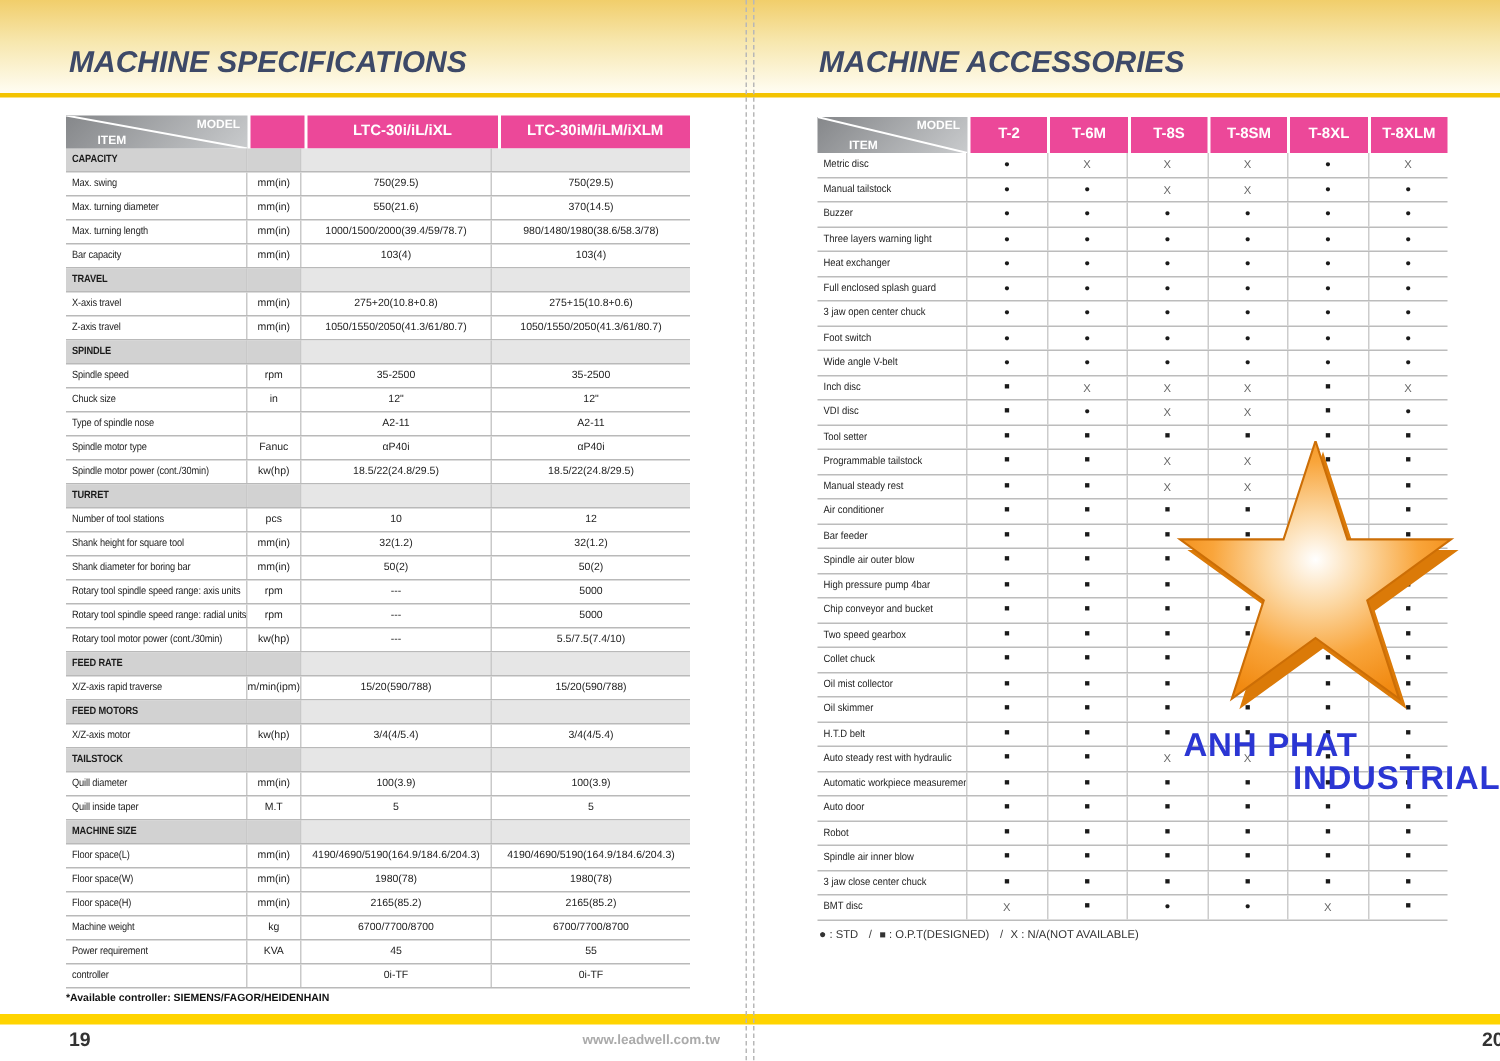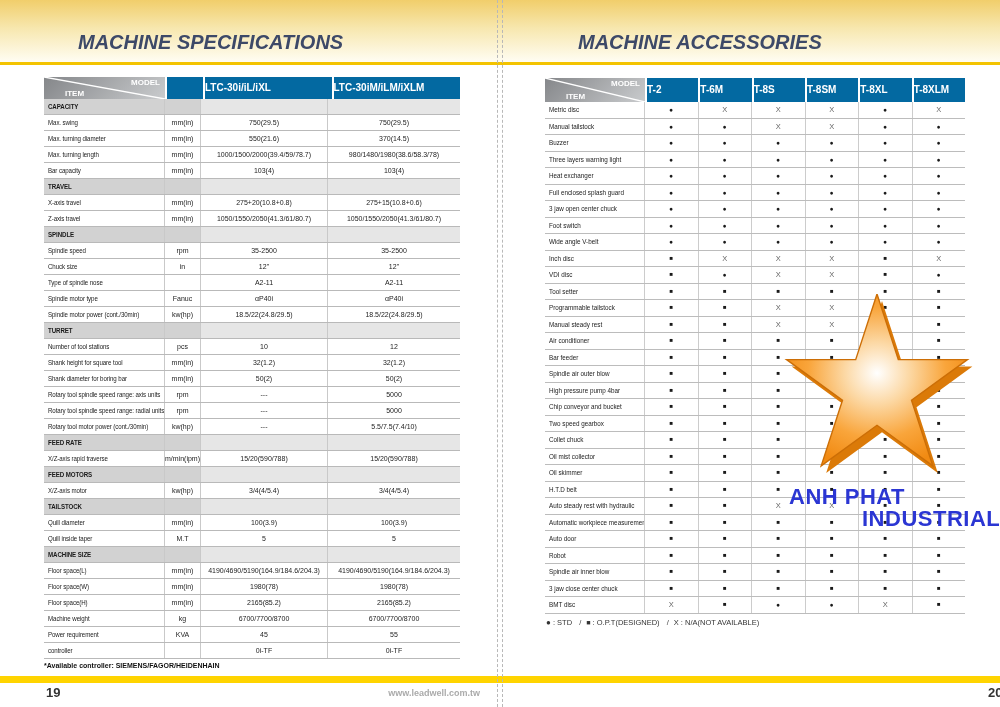--- a/index.html
+++ b/index.html
@@ -5,33 +5,33 @@
   * { margin:0; padding:0; box-sizing:border-box; }
   html,body { width:1000px; height:707px; }
   body {
     position:relative; background:#ffffff; overflow:hidden;
     font-family:"Liberation Sans","DejaVu Sans",sans-serif; color:#222;
   }
   .top-band { position:absolute; left:0; top:0; width:1000px; height:62px;
     background:linear-gradient(to bottom,#F1CE6B 0%,#F7E7AE 45%,#FFFDF3 100%); }
   .gold-rule { position:absolute; left:0; top:62px; width:1000px; height:3px; background:#F3C300; }
   .page-title { position:absolute; top:31px; font-size:20px; font-weight:bold; font-style:italic;
-    color:#3D4968; white-space:nowrap;margin-left:32px; }
+    color:#3D4968; white-space:nowrap; }
   #title-left { left:46px; } #title-right { left:546px; }
 
   
   .spec-table { position:absolute; left:44px; top:77px; width:416px; }
   .spec-header { display:flex; height:22px; }
   .corner-cell { position:relative; background:linear-gradient(135deg,#85878A 0%,#C9CBCD 100%);
     margin-right:2px; overflow:hidden; }
   .spec-header .corner-cell { width:121px; }
   .corner-cell svg { position:absolute; left:0; top:0; width:100%; height:100%; }
   .corner-item { position:absolute; left:5px; bottom:1px; color:#fff; font-size:8px; font-weight:bold;padding-left:16px; }
   .corner-model { position:absolute; right:5px; top:1px; color:#fff; font-size:8px; font-weight:bold; }
-  .hcell { background:#0369a1; color:#fff; font-weight:bold; font-size:10px; 
+  .hcell { background:#ec4899; color:#fff; font-weight:bold; font-size:10px; text-align:center;
     line-height:22px; margin-right:2px; white-space:nowrap; overflow:hidden; }
   .hcell:last-child { margin-right:0; }
   .spec-header .h-unit { width:36px; }
   .spec-header .h-model { flex:1; }
   .srow { display:flex; height:16px; border-bottom:1px solid #B9B9B9; font-size:7px; }
   .srow > div { line-height:15px; overflow:hidden; white-space:nowrap; }
   .c-label { width:121px; padding-left:4px; border-right:1px solid #C9C9C9; }
   .c-label .lbl { display:inline-block; transform:scaleX(0.88); transform-origin:0 50%; letter-spacing:-0.1px; }
   .c-unit { width:36px; text-align:center; border-right:1px solid #C9C9C9; }
   .c-v1 { width:127px; text-align:center; border-right:1px solid #C9C9C9; }

